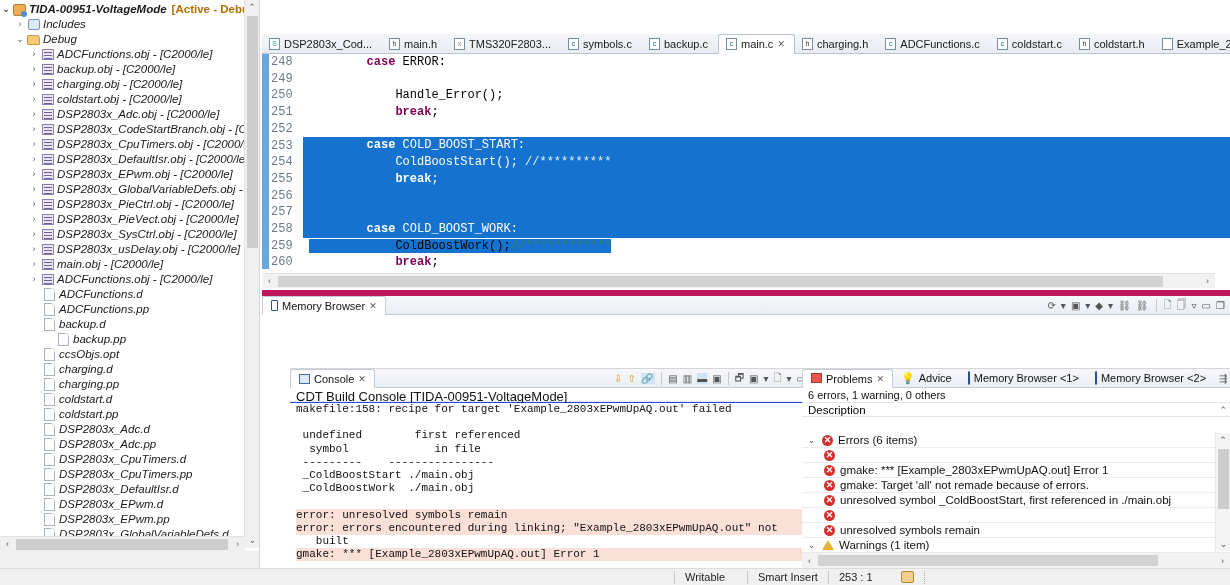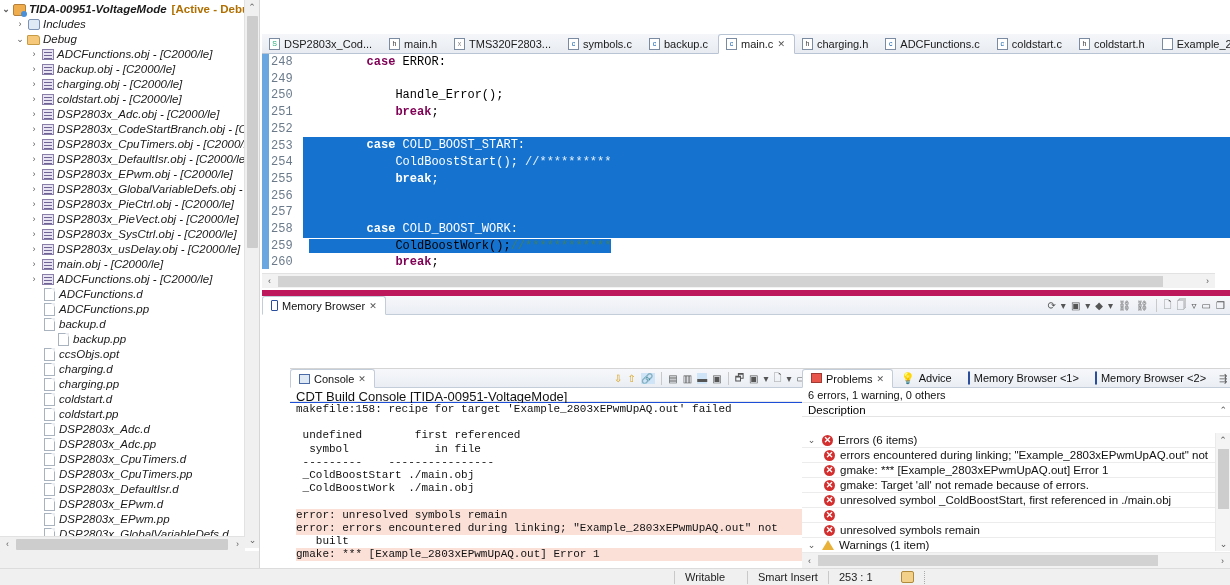--- a/index.html
+++ b/index.html
@@ -704,21 +704,20 @@
       <span class="updown">⌃</span>
     </div>
     <div id="prob-list">
         <div class="prow">
           <span class="ptw">⌄</span>
           <span class="errdot">✕</span>
           <span>Errors (6 items)</span>
         </div>
         <div class="prow child">
           <span class="errdot">✕</span>
-          <span>errors encountered during linking; "Example_2803xEPwmUpAQ.out" not</span>
         </div>
         <div class="prow child">
           <span class="errdot">✕</span>
           <span>gmake: *** [Example_2803xEPwmUpAQ.out] Error 1</span>
         </div>
         <div class="prow child">
           <span class="errdot">✕</span>
           <span>gmake: Target 'all' not remade because of errors.</span>
         </div>
         <div class="prow child">

